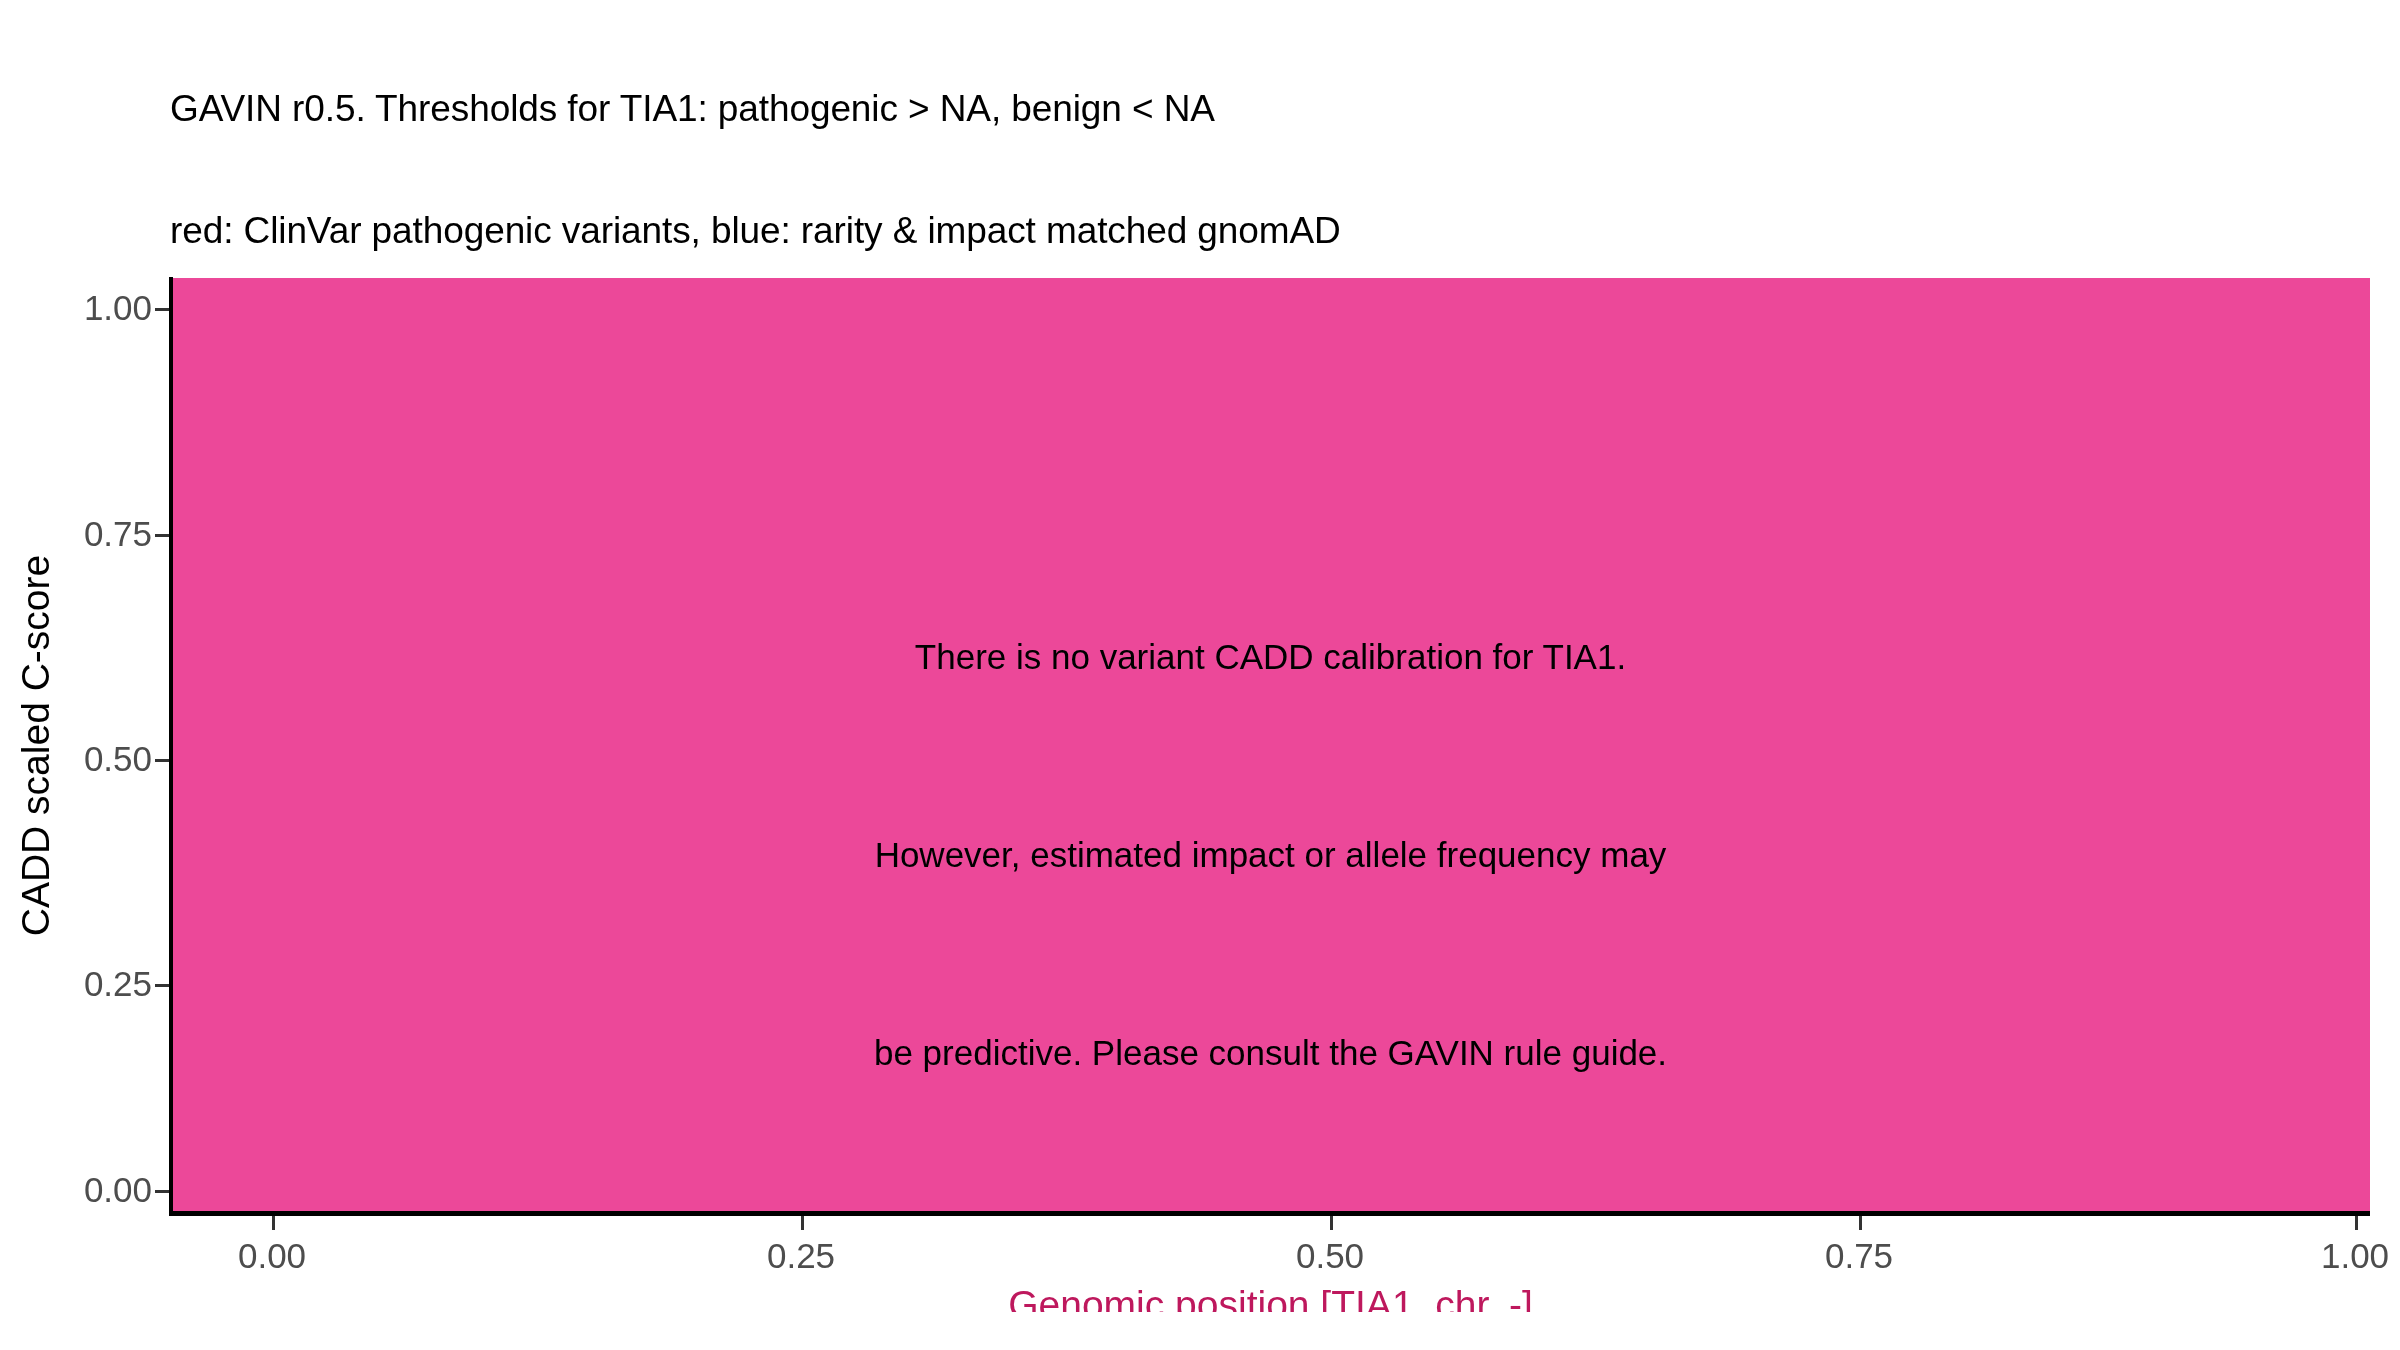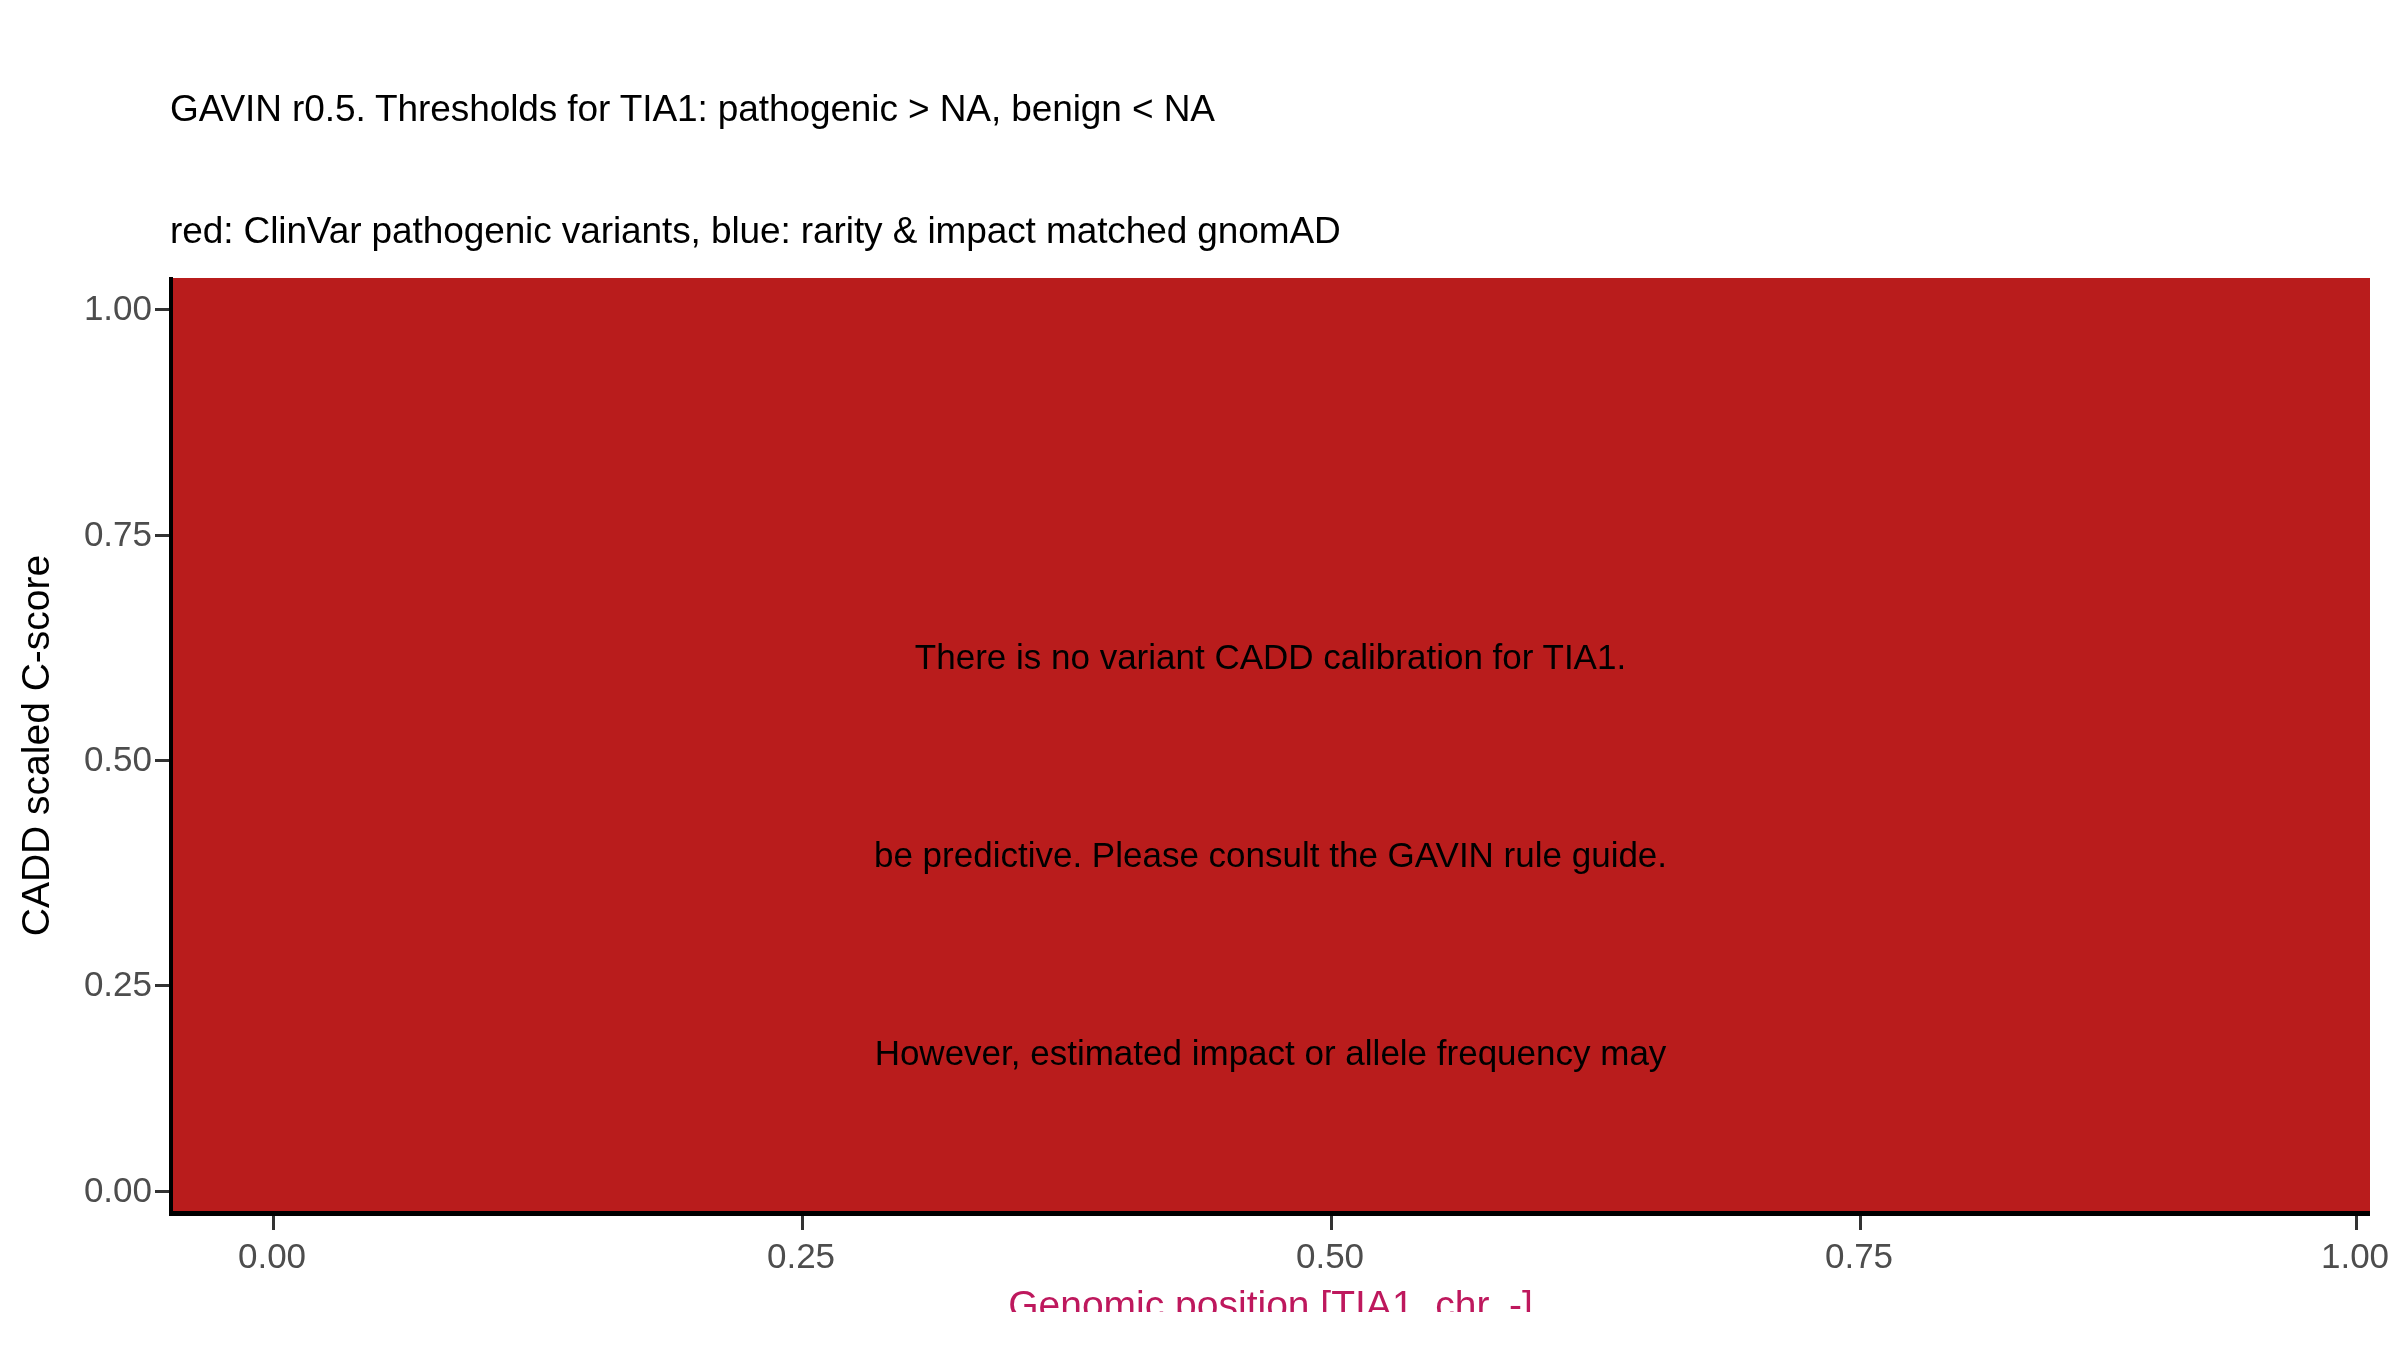--- a/index.html
+++ b/index.html
@@ -34,21 +34,21 @@
   }
   .plot-title .tline { display: block; }
 
   
   #panel {
     position: absolute;
     left: 171px;
     top: 278px;
     width: 2199px;
     height: 935px;
-    background: #b91c1c;
+    background: #ec4899;
   }
   #axis-y-line {
     position: absolute;
     left: 169px;
     top: 277px;
     width: 4px;
     height: 938px;
     background: #000000;
   }
   #axis-x-line {
@@ -155,22 +155,22 @@
 
   <div class="tick-y" style="top:308px;"></div>
   <div class="tick-y" style="top:534px;"></div>
   <div class="tick-y" style="top:759px;"></div>
   <div class="tick-y" style="top:984px;"></div>
   <div class="tick-y" style="top:1190px;"></div>
 
   <div id="panel">
     <div id="panel-message">
       <span class="mline">There is no variant CADD calibration for TIA1.</span>
+      <span class="mline">However, estimated impact or allele frequency may</span>
       <span class="mline">be predictive. Please consult the GAVIN rule guide.</span>
-      <span class="mline">However, estimated impact or allele frequency may</span>
     </div>
   </div>
 
   <div id="axis-y-line"></div>
   <div id="axis-x-line"></div>
 
   <div class="tick-x" style="left:272px;"></div>
   <div class="tick-x" style="left:801px;"></div>
   <div class="tick-x" style="left:1330px;"></div>
   <div class="tick-x" style="left:1859px;"></div>

